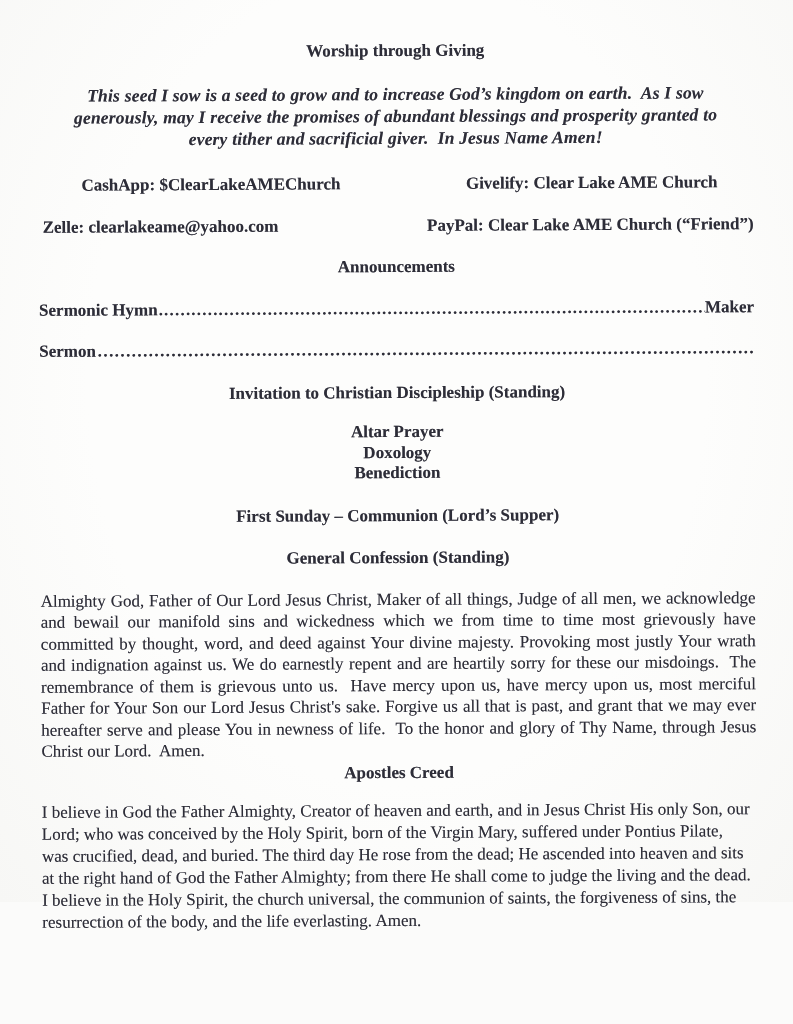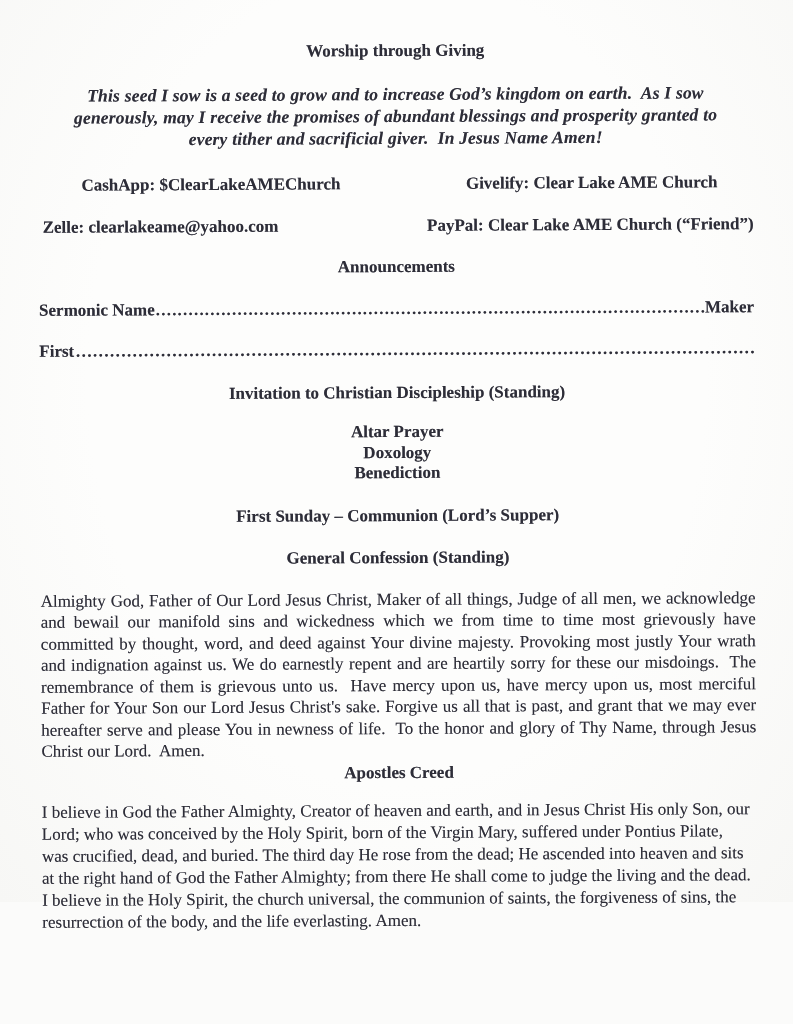--- a/index.html
+++ b/index.html
@@ -113,27 +113,27 @@
     </div>
 
     <div class="give-row second">
       <span>Zelle: clearlakeame@yahoo.com</span>
       <span>PayPal: Clear Lake AME Church (“Friend”)</span>
     </div>
 
     <h2 class="heading h-announcements">Announcements</h2>
 
     <div class="program-row first">
-      <span class="label">Sermonic Name</span>
+      <span class="label">Sermonic Hymn</span>
       <span class="leader dense">........................................................................................................................................................................</span>
       <span class="value">Maker</span>
     </div>
 
     <div class="program-row second">
-      <span class="label">First</span>
+      <span class="label">Sermon</span>
       <span class="leader grouped">………………………………………………………………………………………………………………………………</span>
     </div>
 
     <h2 class="heading h-invitation">Invitation to Christian Discipleship (Standing)</h2>
 
     <div class="stack">
       <div>Altar Prayer</div>
       <div>Doxology</div>
       <div>Benediction</div>
     </div>

